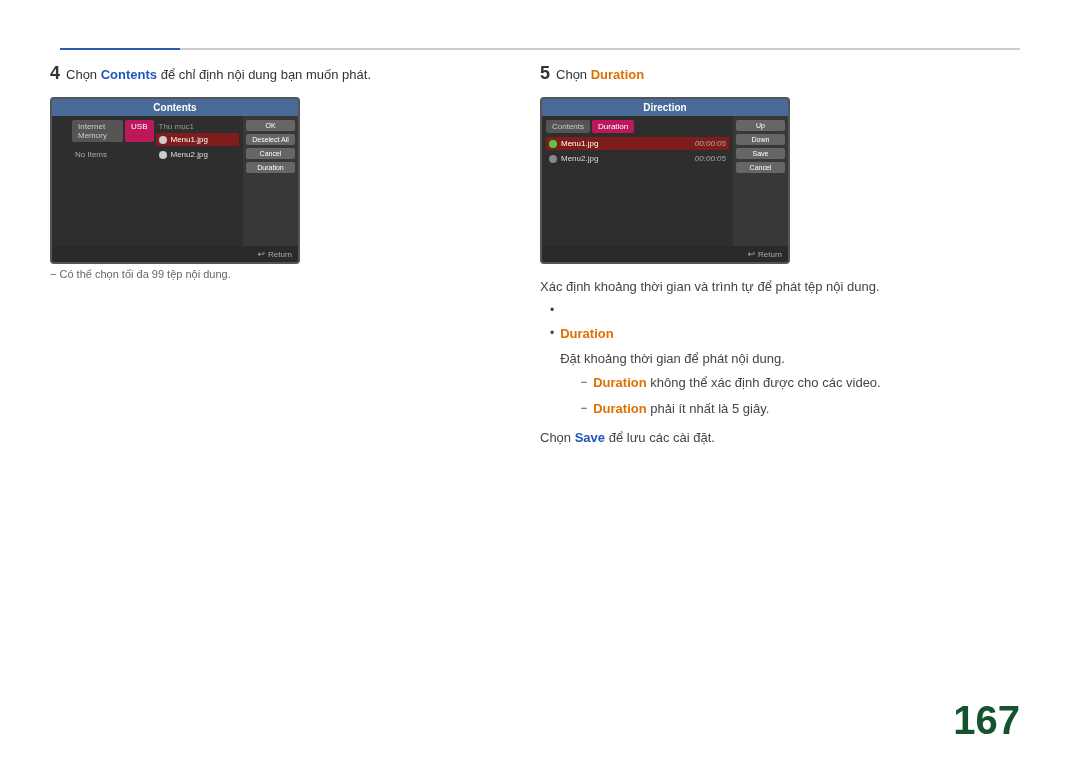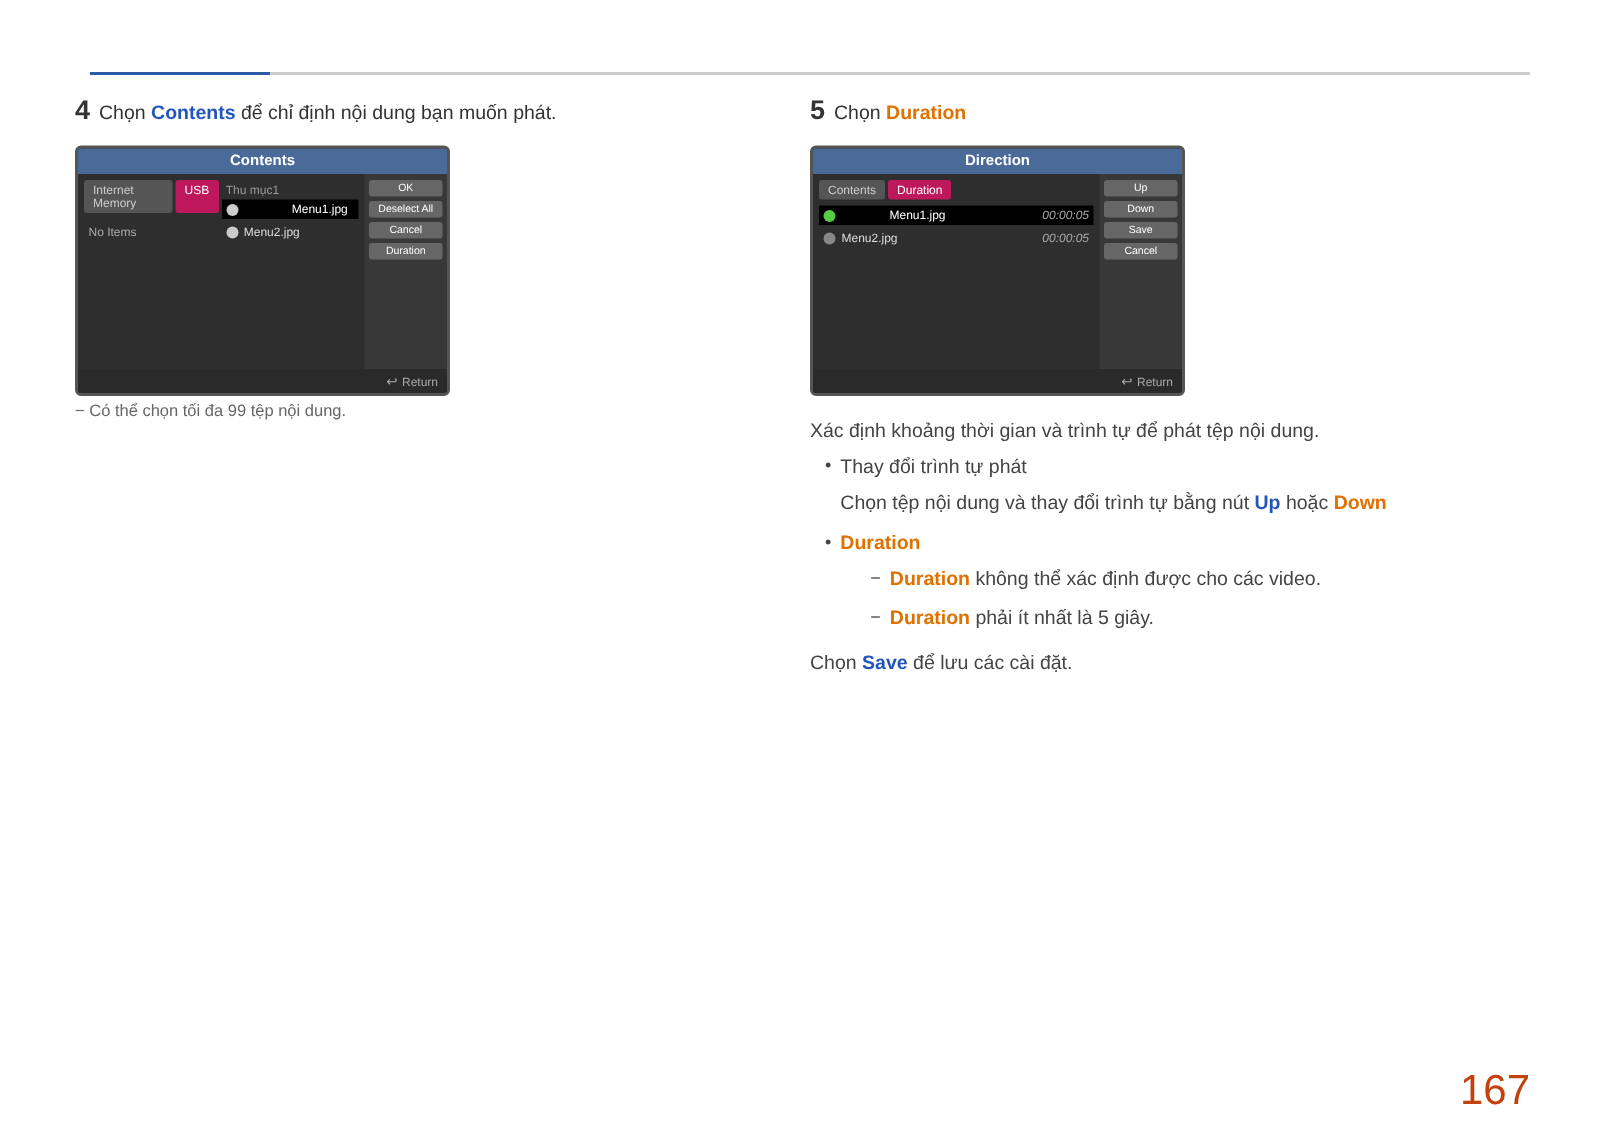--- a/index.html
+++ b/index.html
@@ -119,23 +119,22 @@
 
     .tv-list-item {
       display: flex;
       align-items: center;
       font-size: 8px;
       color: #ddd;
       padding: 2px 3px;
       margin-bottom: 2px;
     }
     .tv-list-item.selected {
-      background: #000000;
+      background: #7f1d1d;
       color: #fff;
-      gap: 32px;
     }
     .tv-list-item .dot {
       width: 8px;
       height: 8px;
       border-radius: 50%;
       margin-right: 4px;
       flex-shrink: 0;
     }
     .dot-green { background: #55cc44; }
     .dot-gray { background: #888; }
@@ -237,31 +236,32 @@
       font-size: 11px;
       color: #666;
       margin-top: 4px;
     }
 
     
     .page-number {
       position: absolute;
       bottom: 20px;
       right: 60px;
-      font-size: 28px;
-      color: #c2410c;
-      font-weight: normal;
+      font-size: 40px;
+      color: #14532d;
+      font-weight: bold;
     }
 
     
     .tv-left-inner {
       display: flex;
     }
     .tv-ll {
       flex: 1;
+      margin-left: 16px;
     }
     .tv-lr {
       flex: 1;
     }
   </style>
 </head>
 <body>
 
 <div class="top-line"></div>
 <div class="top-line-accent"></div>
@@ -359,32 +359,27 @@
       <span class="tv-footer-icon">↩</span>
       <span>Return</span>
     </div>
   </div>
 
   <div class="desc-area">
     <div class="desc-line">Xác định khoảng thời gian và trình tự để phát tệp nội dung.</div>
 
     <div class="bullet-item">
       <span class="bullet-dot">•</span>
-      <div>
-        <div class="desc-line">Thay đổi trình tự phát</div>
-        <div class="desc-line">
-          <span>Chọn tệp nội dung và thay đổi trình tự bằng nút </span><span class="highlight-blue">Up</span><span> hoặc </span><span class="highlight-orange">Down</span>
-        </div>
-      </div>
     </div>
 
     <div class="bullet-item">
       <span class="bullet-dot">•</span>
       <div>
         <div class="desc-line"><span class="highlight-orange">Duration</span></div>
+        <div class="desc-line">Đặt khoảng thời gian để phát nội dung.</div>
         <div class="sub-bullet">
           <span class="sub-bullet-dash">−</span>
           <span class="desc-line"><span class="highlight-orange">Duration</span><span> không thể xác định được cho các video.</span></span>
         </div>
         <div class="sub-bullet">
           <span class="sub-bullet-dash">−</span>
           <span class="desc-line"><span class="highlight-orange">Duration</span><span> phải ít nhất là 5 giây.</span></span>
         </div>
       </div>
     </div>

